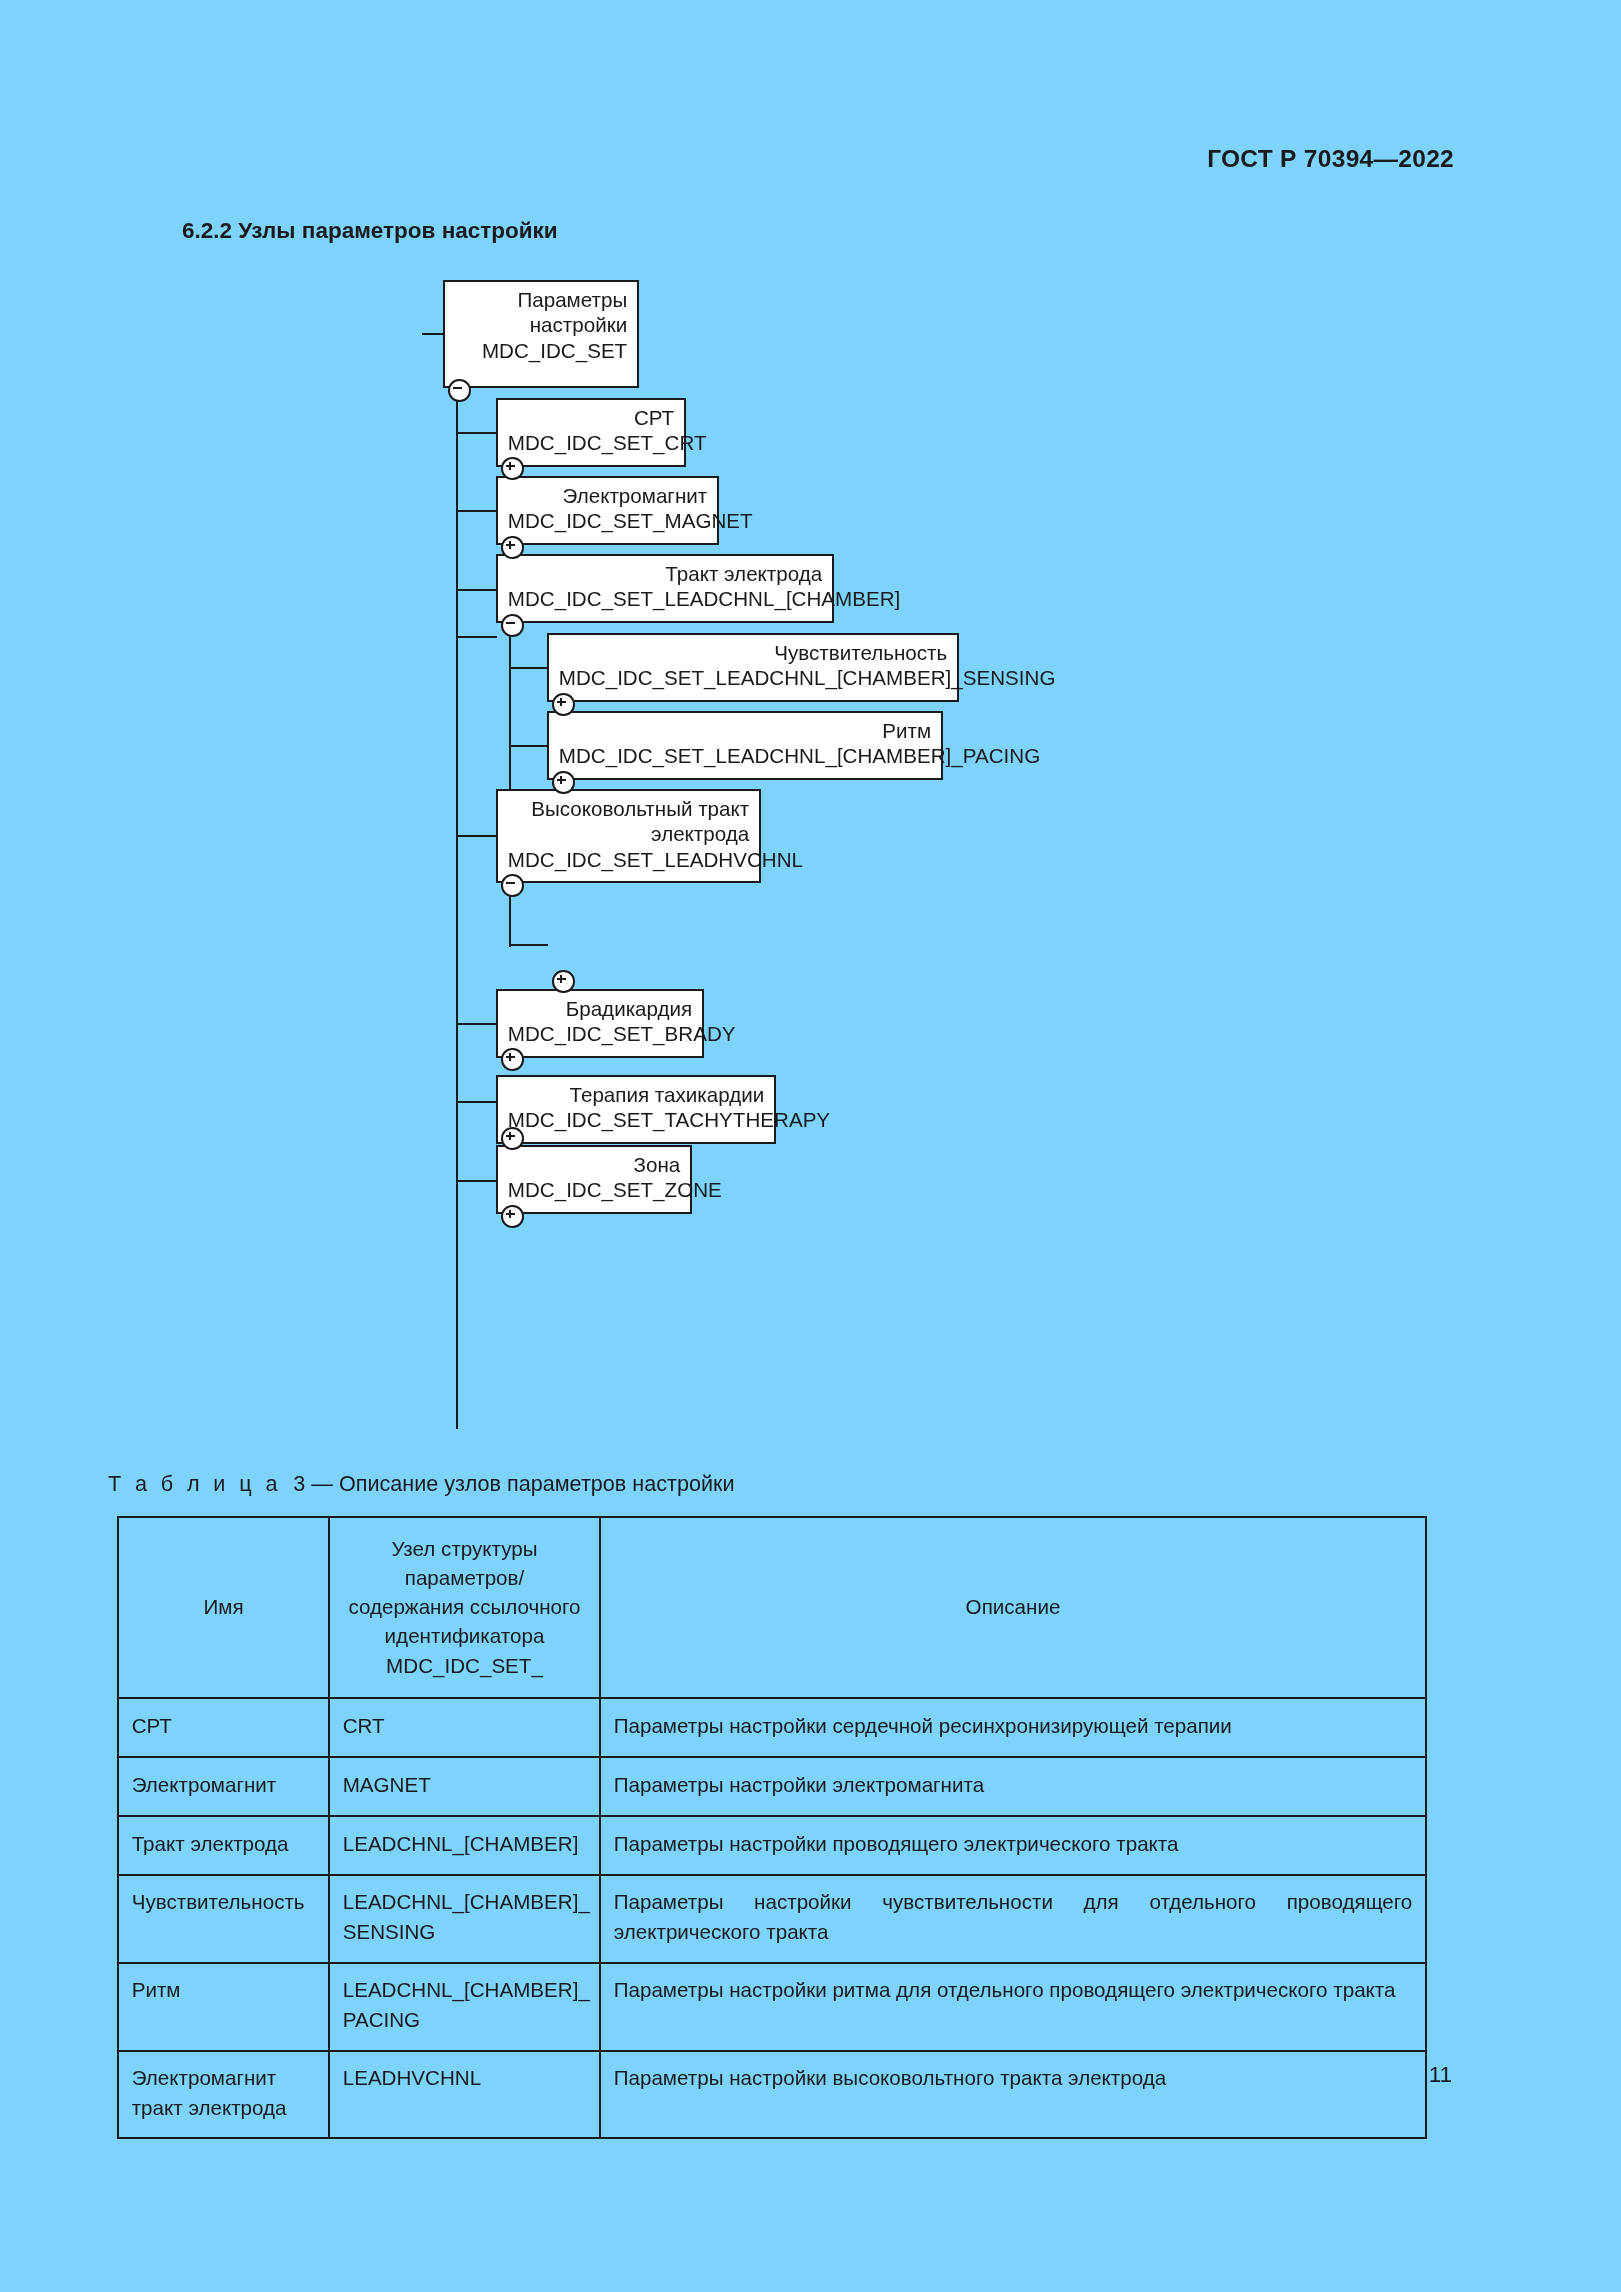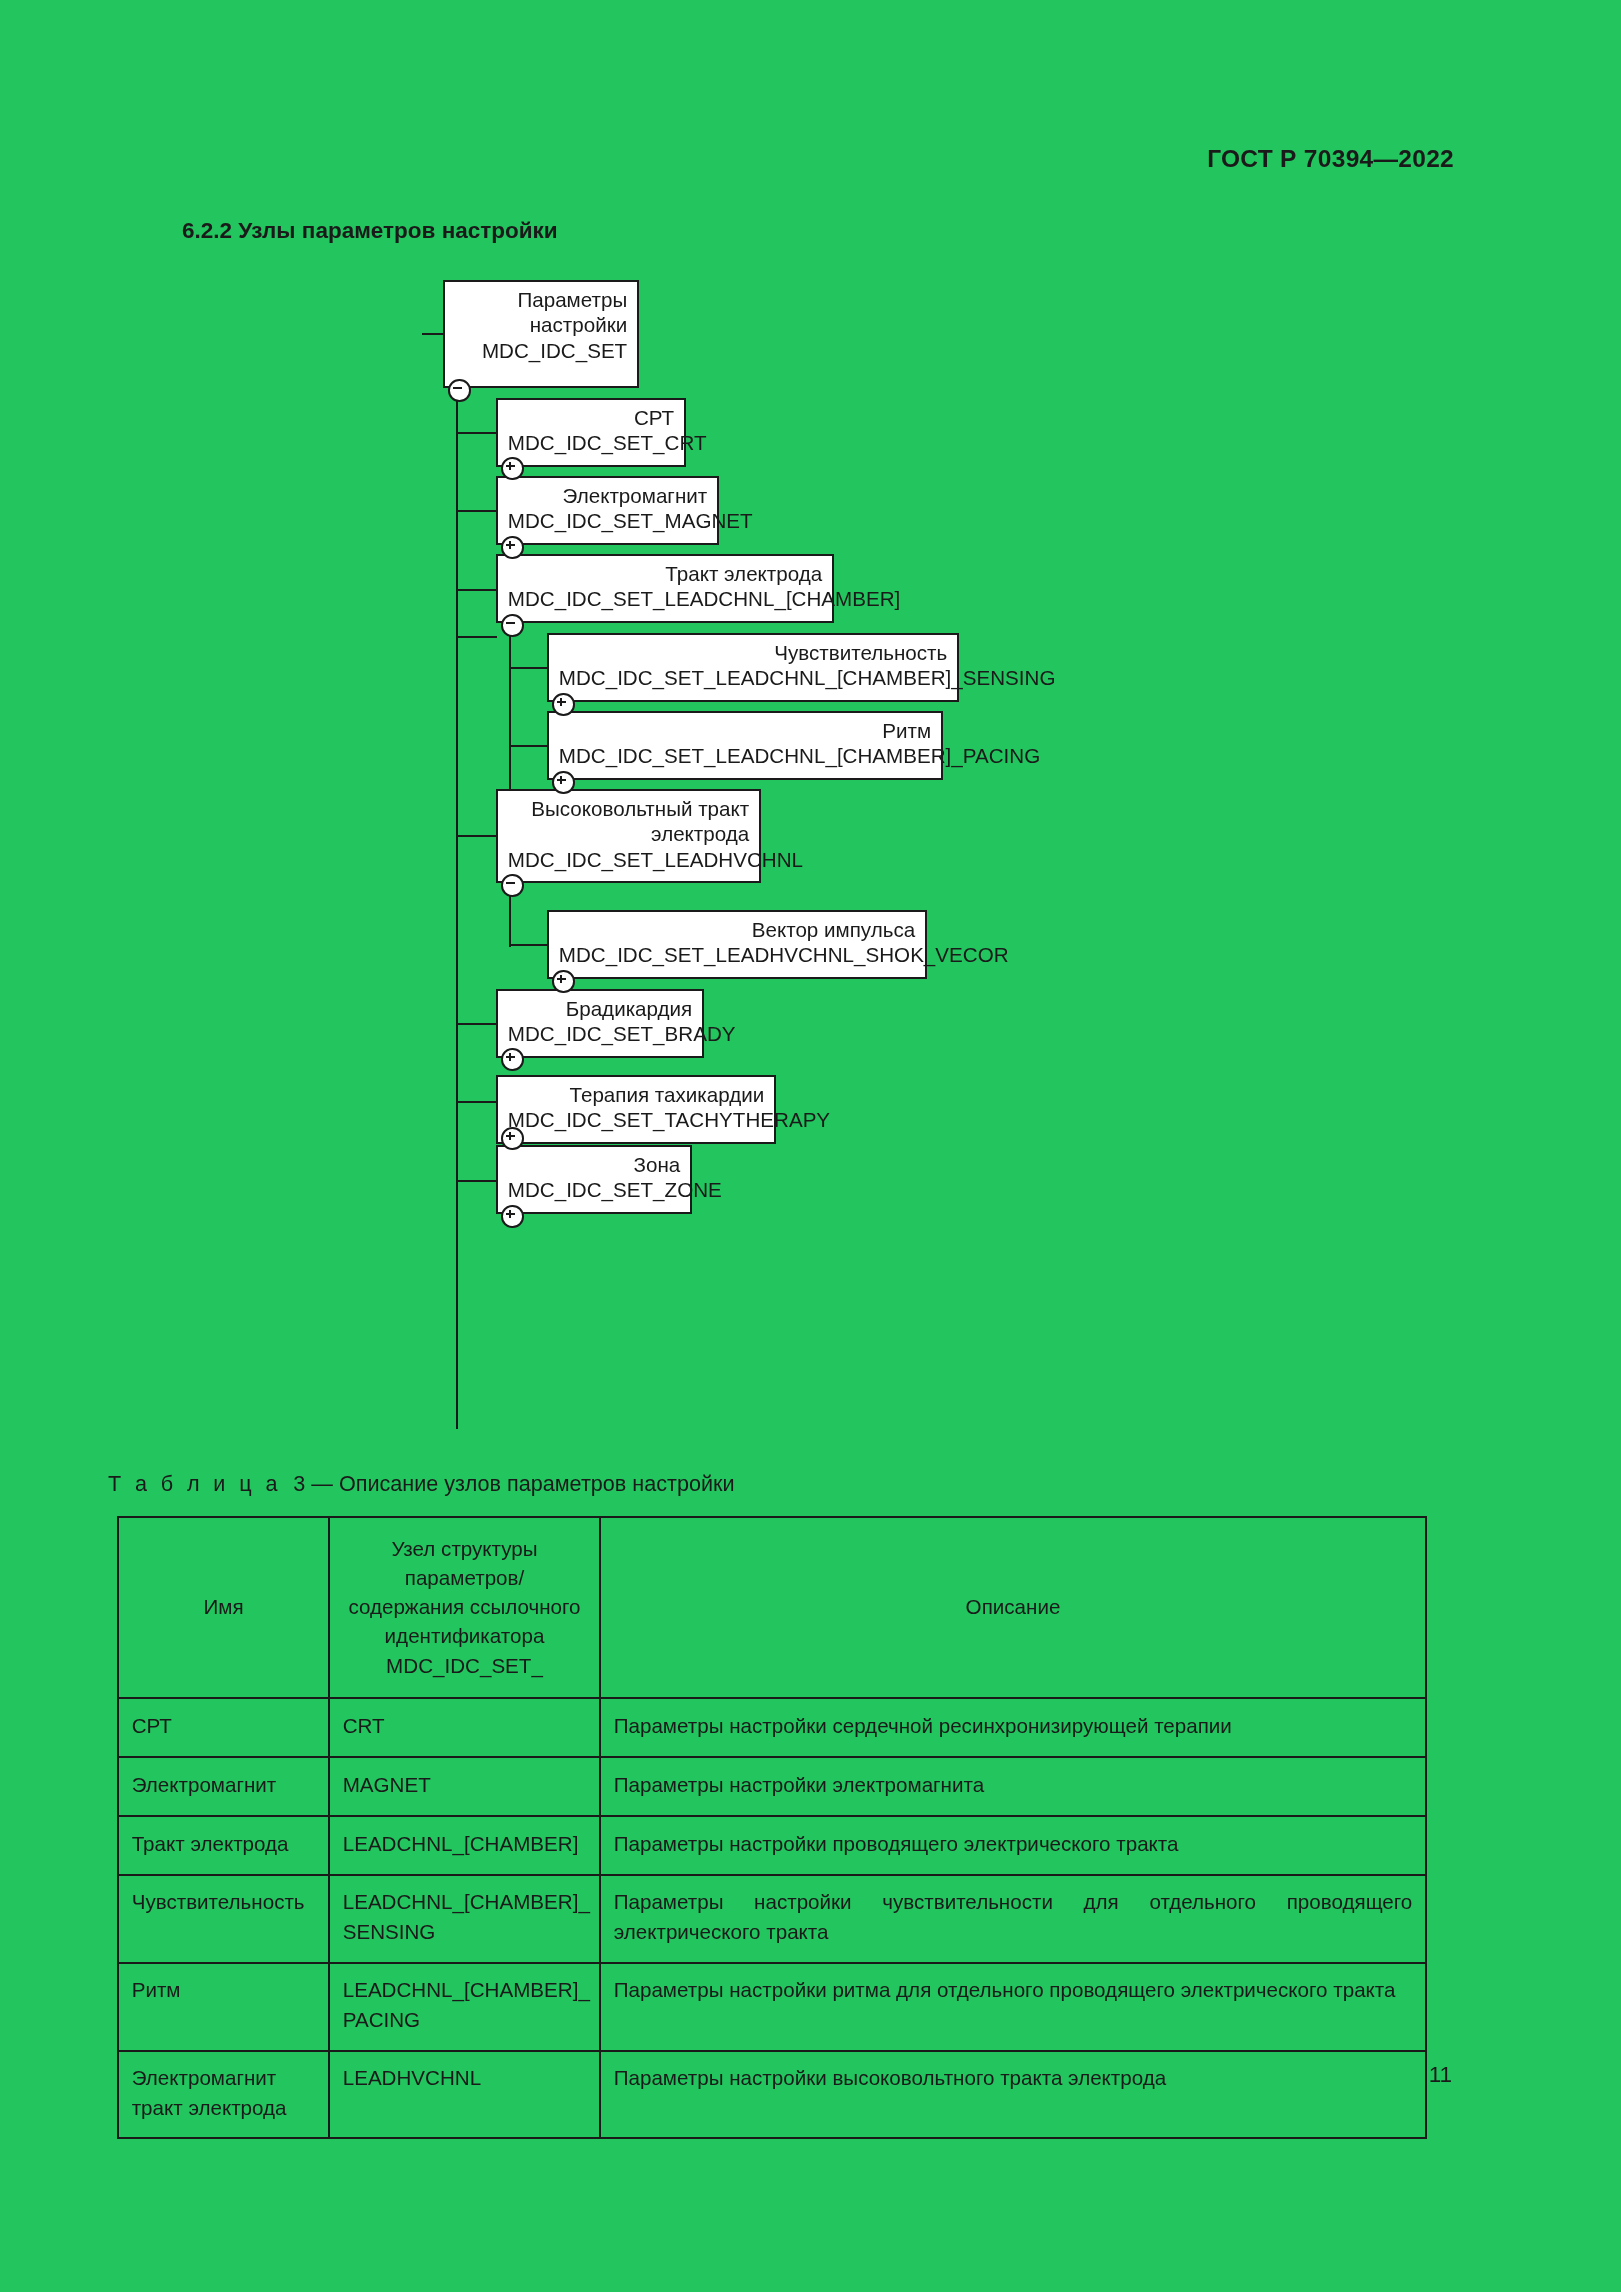--- a/index.html
+++ b/index.html
@@ -9,21 +9,21 @@
     background: #ffffff;
   }
   body {
     font-family: "Liberation Sans", sans-serif;
     color: #1a1a1a;
   }
   .page {
     position: relative;
     width: 1621px;
     height: 2293px;
-    background: #22c55e;
+    background: #7dd3fc;
     overflow: hidden;
   }
 
   
   .doc-header {
     position: absolute;
     top: 145px;
     right: 167px;
     font-size: 24.5px;
     font-weight: bold;
@@ -222,24 +222,20 @@
     <div class="node" style="left:496px; top:513px; width:265px; height:94px;">
       <span class="nm">Высоковольтный тракт</span>
       <span class="nm">электрода</span>
       <span class="cd">MDC_IDC_SET_LEADHVCHNL</span>
     </div>
     <div class="line hline" style="left:456px; top:559px; width:41px;"></div>
     <div class="toggle" style="left:501px; top:598px;"></div>
 
     <div class="line vline" style="left:509px; top:617px; height:54px;"></div>
     <div class="line hline" style="left:509px; top:668px; width:39px;"></div>
-    <div class="node" style="left:547px; top:634px; width:380px; height:69px;">
-      <span class="nm">Вектор импульса</span>
-      <span class="cd">MDC_IDC_SET_LEADHVCHNL_SHOK_VECOR</span>
-    </div>
     <div class="toggle plus" style="left:552px; top:694px;"></div>
 
     <div class="line hline" style="left:456px; top:747px; width:41px;"></div>
     <div class="node" style="left:496px; top:713px; width:208px; height:69px;">
       <span class="nm">Брадикардия</span>
       <span class="cd">MDC_IDC_SET_BRADY</span>
     </div>
     <div class="toggle plus" style="left:501px; top:772px;"></div>
 
     <div class="line hline" style="left:456px; top:825px; width:41px;"></div>

